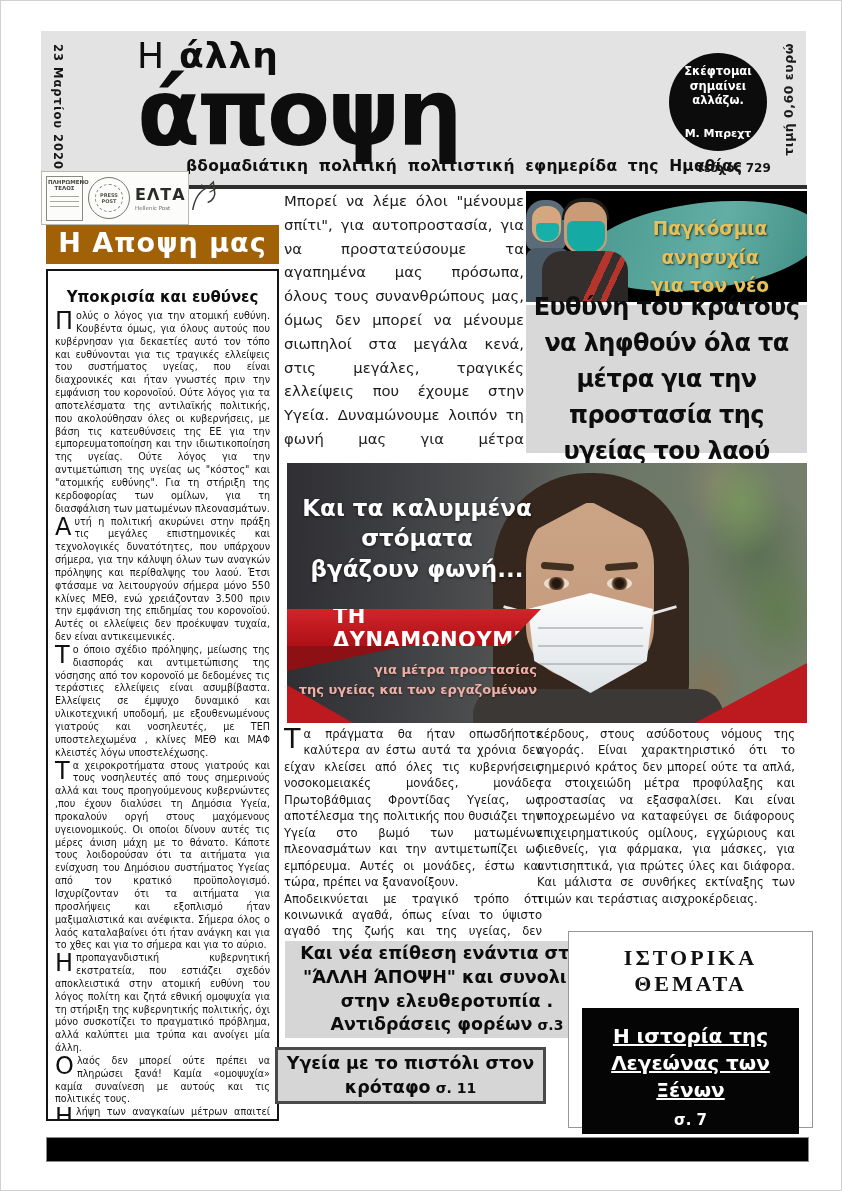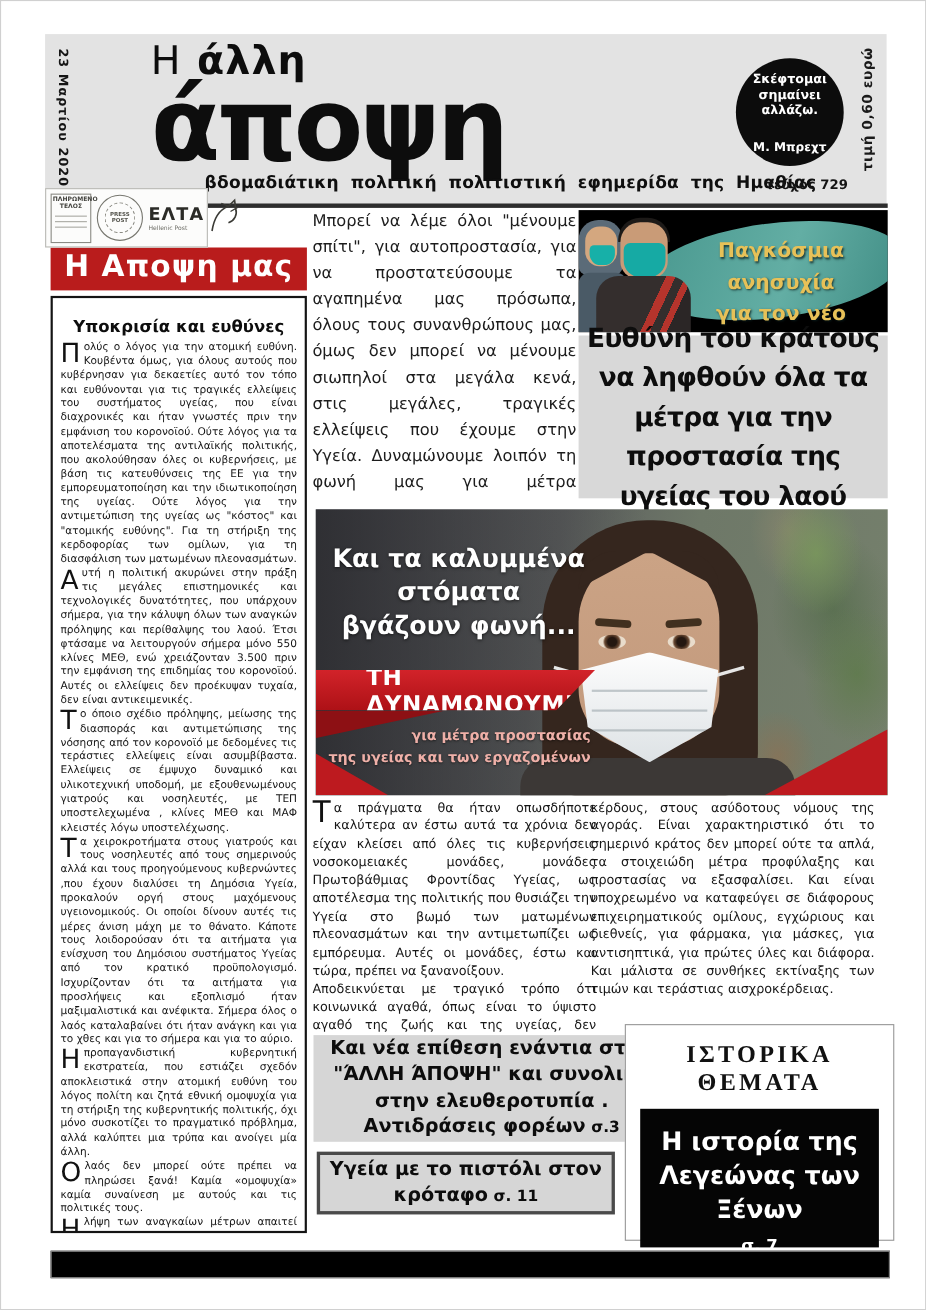--- a/index.html
+++ b/index.html
@@ -56,21 +56,21 @@
     display:flex; align-items:center; justify-content:center;
   }
   .stamp-circle .pp { font-size:5px; font-weight:bold; color:#55554e; text-align:center; line-height:1.3; }
   .elta-logo { display:flex; align-items:center; gap:3px; }
   .elta-logo .txt .nm { font-size:16px; font-weight:bold; letter-spacing:1px; color:#2b2b27; }
   .elta-logo .txt .sb { font-size:5.5px; color:#6d6d66; margin-top:1px; }
 
   
   .edit-col { position:absolute; left:45px; top:224px; width:233px; }
   .edit-header {
-    background:#b91c1c; color:#ffffff; text-align:center; font-weight:bold;
+    background:#a16207; color:#ffffff; text-align:center; font-weight:bold;
     font-size:27px; letter-spacing:1px; padding:2px 0 6px;
   }
   .edit-body { margin-top:5px; border:2px solid #141414; background:#ffffff; padding:16px 7px; height:852px; overflow:hidden; }
   .edit-title { text-align:center; font-weight:bold; font-size:15px; margin:1px 0 4px; color:#0d0d0d; }
   .edit-para { font-size:9.6px; line-height:1.34; text-align:justify; color:#131313; }
   .dropcap { float:left; font-size:24px; line-height:20px; padding:1px 3px 0 0; color:#111; }
 
   
   .intro-text {
     position:absolute; left:283px; top:188px; width:240px; height:266px; overflow:hidden;
@@ -161,31 +161,31 @@
   .art-col { position:absolute; top:725px; width:258px; height:213px; overflow:hidden;
     font-size:11.6px; line-height:1.42; text-align:justify; color:#161616; }
   .art-col.c1 { left:283px; } .art-col.c2 { left:536px; }
   .art-col .dropcap { font-size:27px; line-height:23px; }
 
   
   .teaser1 { position:absolute; left:284px; top:940px; width:324px; height:97px; background:#d6d6d6;
     display:flex; align-items:center; justify-content:center; text-align:center; padding:4px 10px; }
   .teaser1 .t-txt, .teaser2 .t-txt { font-size:17.5px; font-weight:bold; line-height:1.36; color:#0c0c0c; }
   .teaser1 .t-page, .teaser2 .t-page { font-size:14px; font-weight:bold; color:#0c0c0c; }
-  .teaser2 { position:absolute; left:287px; top:1046px; width:271px; height:57px; background:#d6d6d6;
+  .teaser2 { position:absolute; left:274px; top:1046px; width:271px; height:57px; background:#d6d6d6;
     border:3px solid #4a4a4a; display:flex; align-items:center; justify-content:center; text-align:center; padding:2px 8px; }
 
   
   .historical { position:absolute; left:567px; top:930px; width:245px; height:197px; background:#ffffff;
     border:1px solid #979797; }
   .hist-title { font-family:"Liberation Serif","DejaVu Serif",serif; font-weight:bold; font-size:22px;
     letter-spacing:3px; text-align:center; margin-top:13px; color:#111; }
   .hist-inner { margin:11px auto 0; width:217px; height:126px; background:#050505; color:#ffffff;
     text-align:center; padding-top:15px; }
-  .hist-inner .l { font-weight:bold; font-size:23px; line-height:1.35; }
+  .hist-inner .l { font-weight:bold; font-size:20px; line-height:1.35;text-decoration:underline; }
   .hist-inner .pg { font-weight:bold; font-size:15px; margin-top:7px; }
 
   
   .bottom-bar { position:absolute; left:45px; top:1136px; width:763px; height:25px; background:#000; border:1px solid #8c8c8c; }
 </style>
 </head>
 <body>
 
 <div class="page">
 

